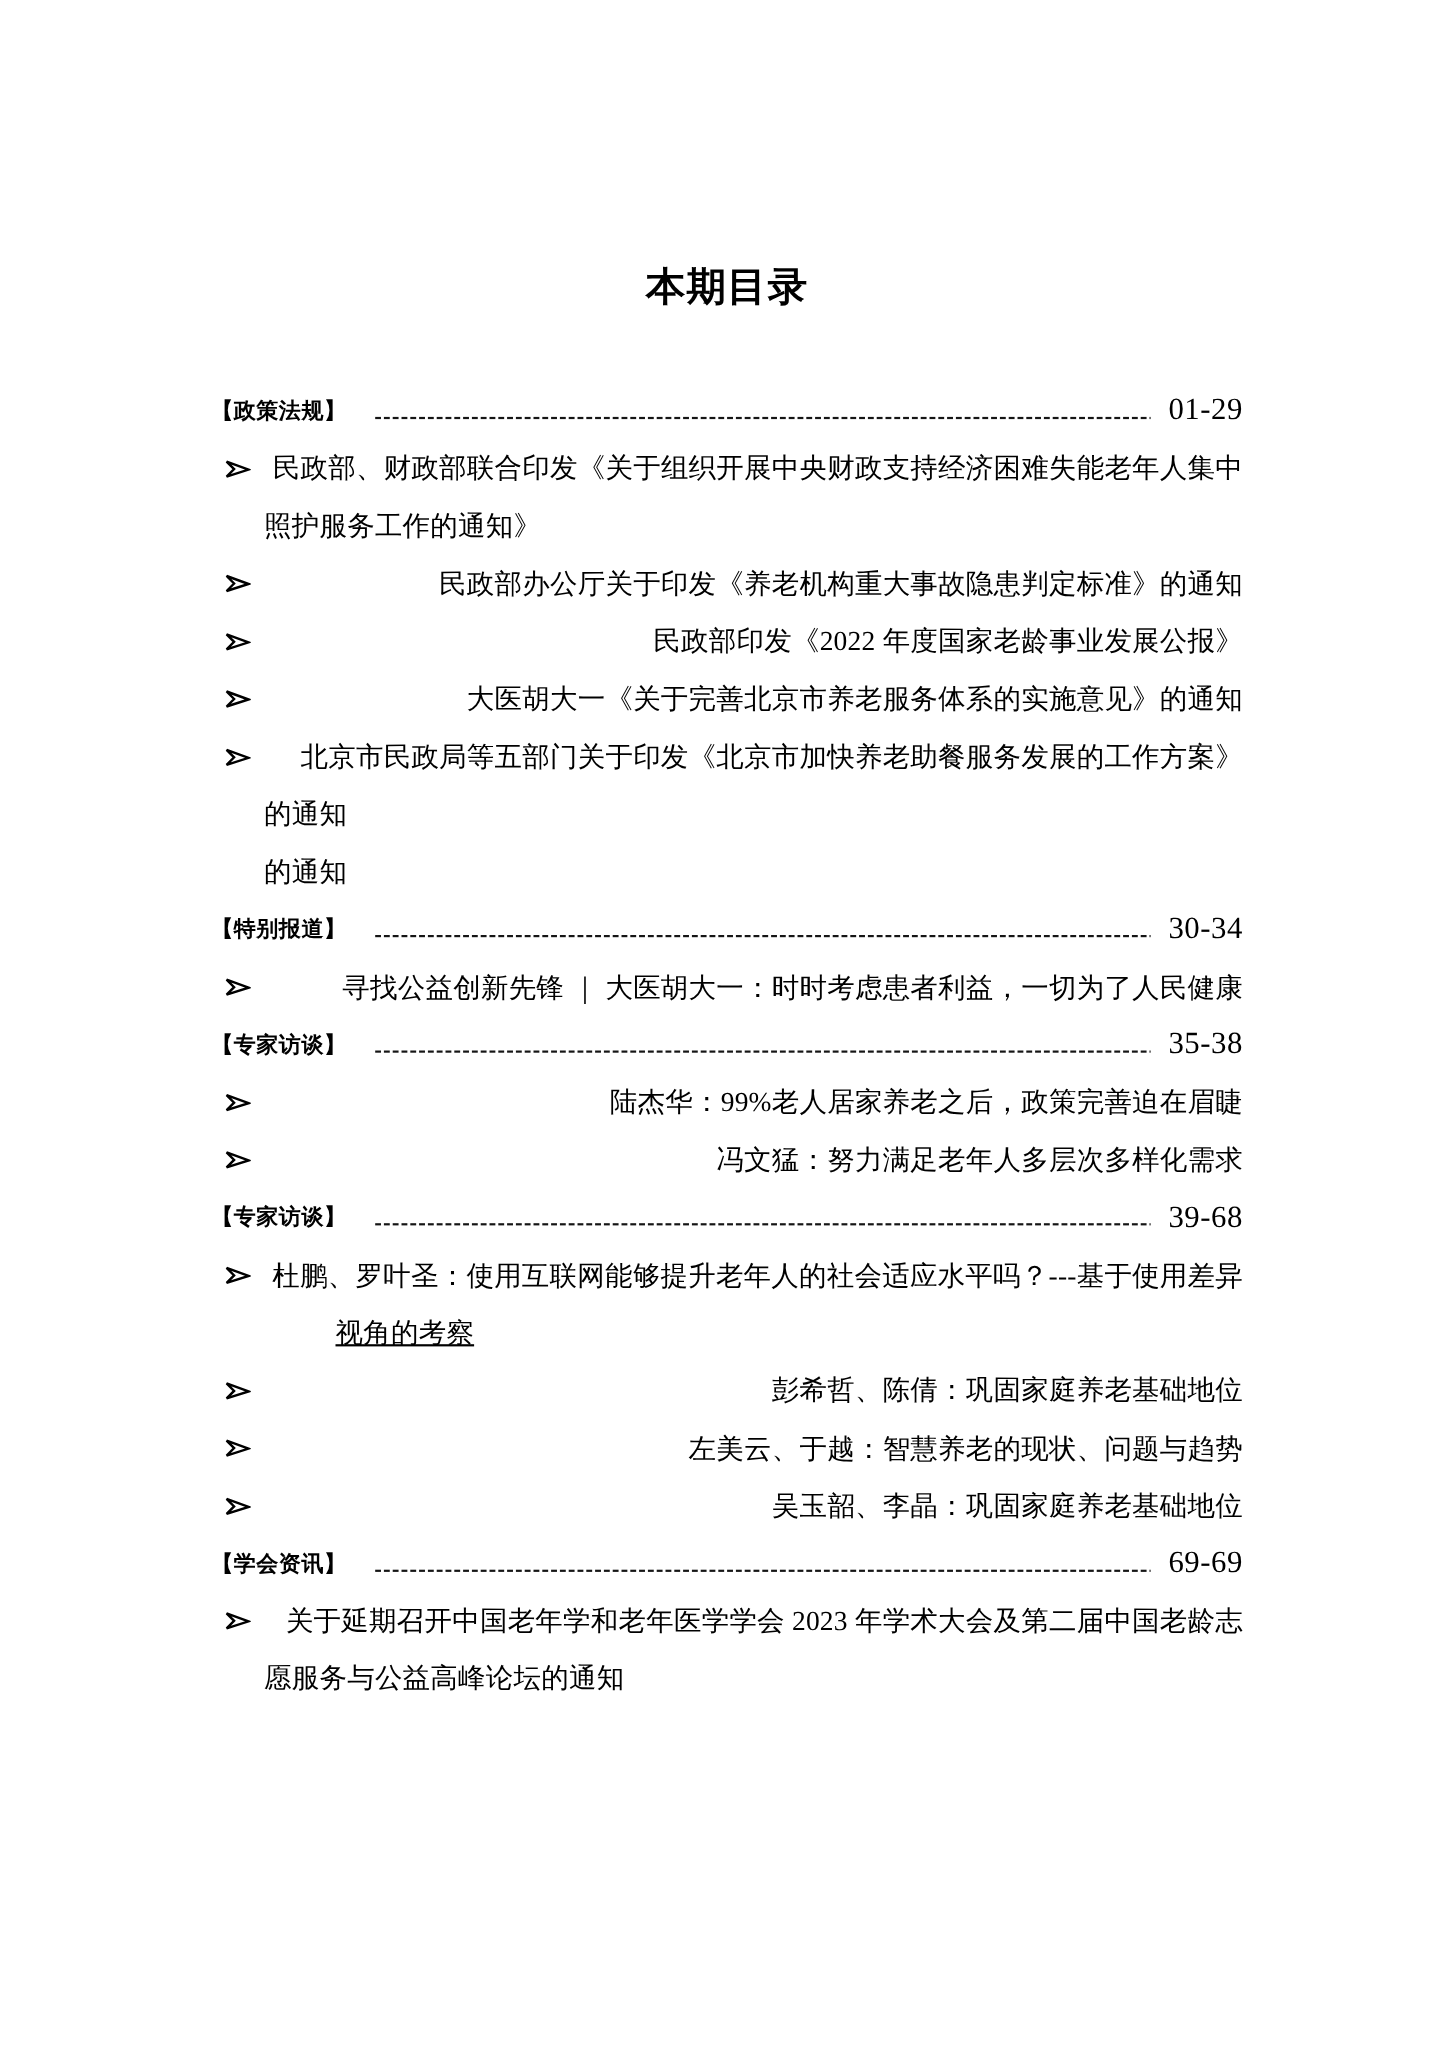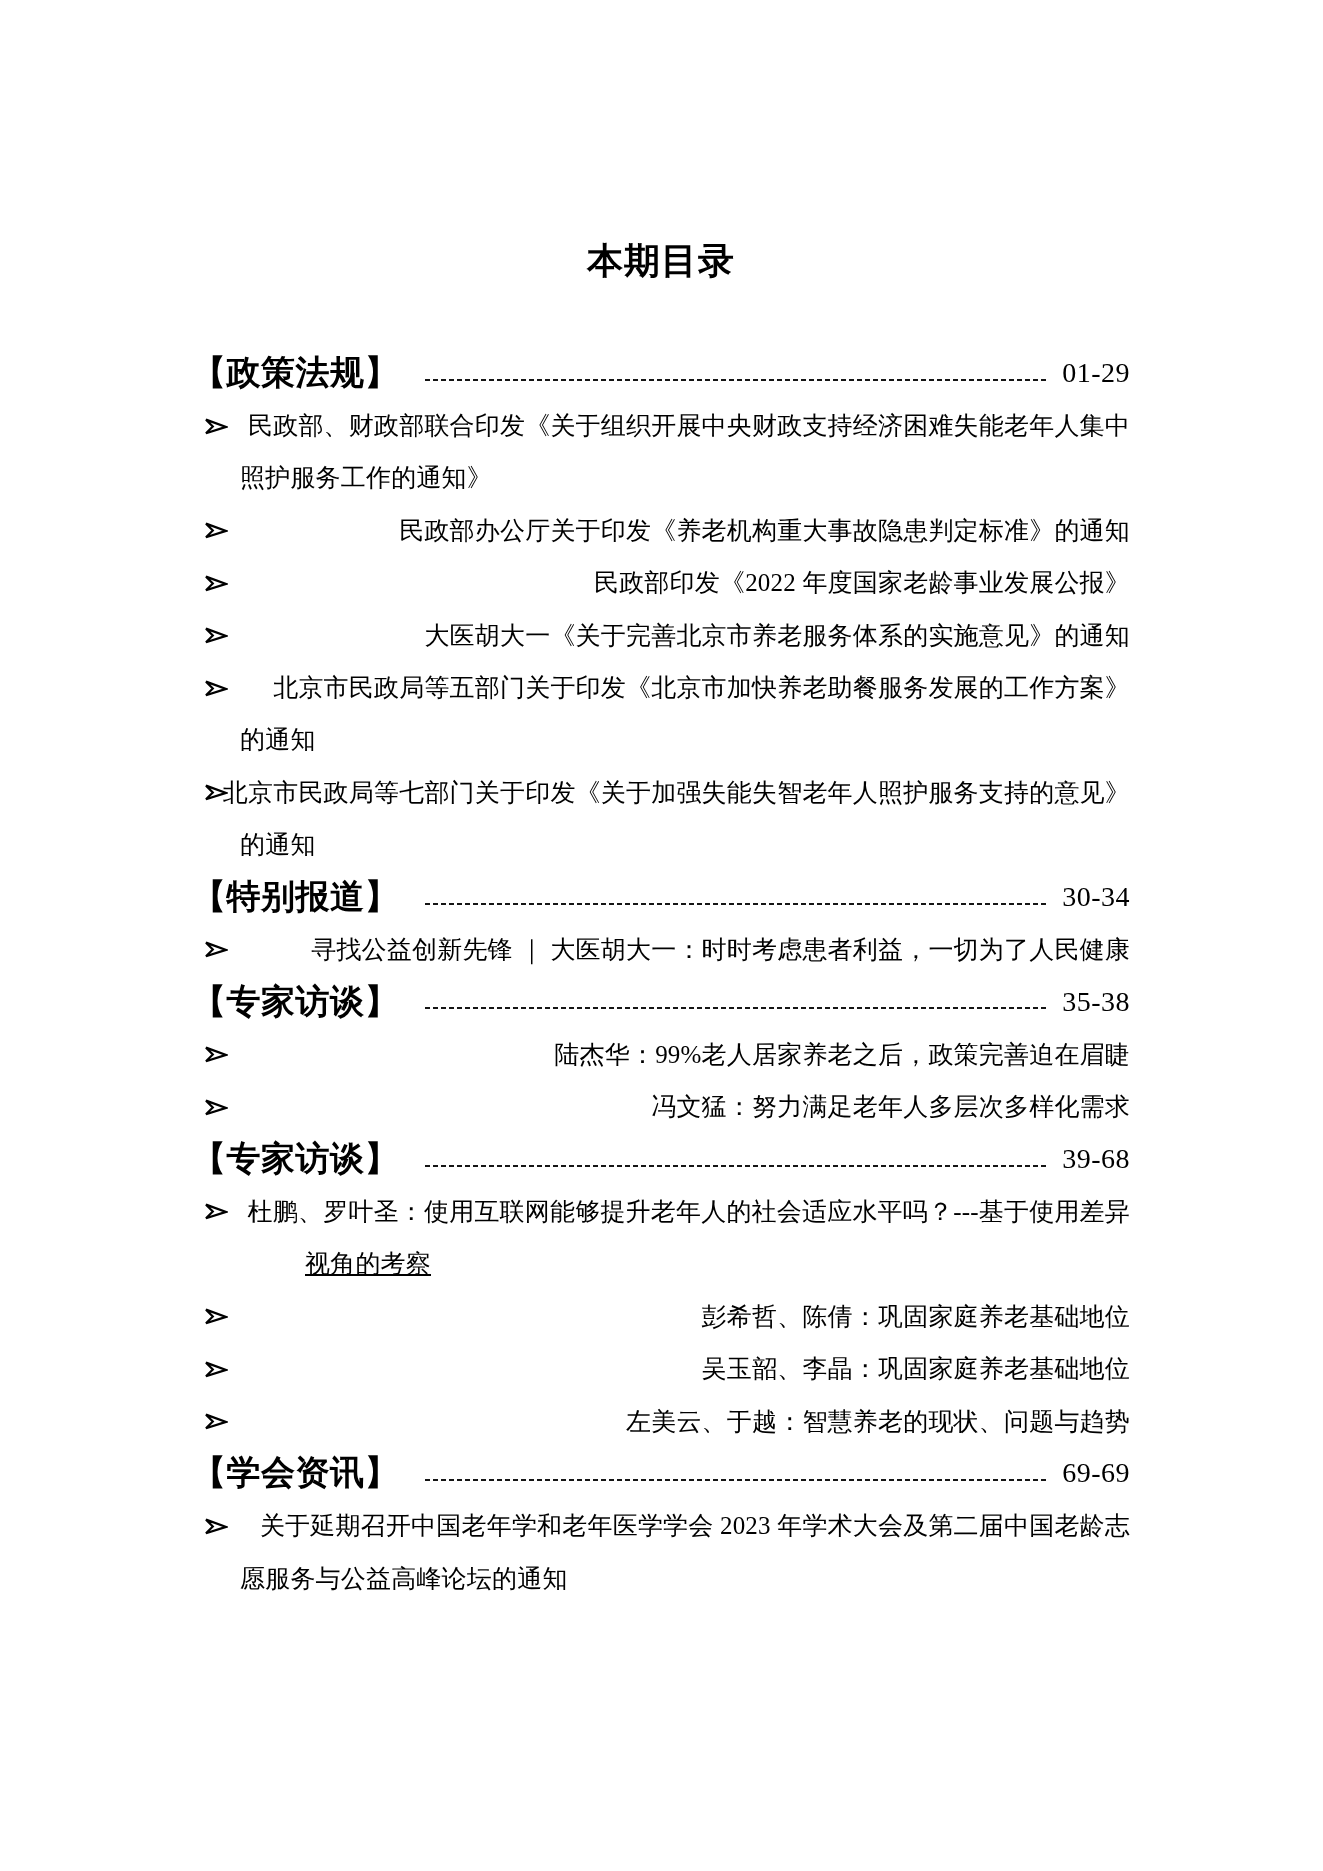--- a/index.html
+++ b/index.html
@@ -24,21 +24,21 @@
   .toc{margin-top:68px;}
   .line{
     height:52.4px;
     display:flex;align-items:center;
     white-space:nowrap;
     font-size:25px;
   }
   .sec-header .sec-label{
     font-family:"Liberation Sans","DejaVu Sans",sans-serif;
     font-weight:bold;
-    font-size:34px;
+    font-size:20px;
     letter-spacing:0.5px;
     flex:0 0 auto;
   }
   .leader{
     flex:1 1 auto;
     height:3px;
     margin-left:26px;
     margin-top:14px;
     background-image:repeating-linear-gradient(to right,#151515 0 5px,transparent 5px 8px);
     background-repeat:repeat-x;
@@ -102,26 +102,20 @@
       </div>
       <div class="line item-line">
         <svg class="bullet" viewBox="0 0 26 22">
           <path d="M2 4 L24 12 L2 19 L9.5 11.5 Z" fill="#ffffff" stroke="#000000" stroke-width="2.4" stroke-linejoin="miter"></path>
         </svg>
         <span class="item-text">北京市民政局等五部门关于印发《北京市加快养老助餐服务发展的工作方案》</span>
       </div>
       <div class="line item-cont">
         <span class="item-text">的通知</span>
       </div>
-      <div class="line item-line">
-        <svg class="bullet" viewBox="0 0 26 22">
-          <path d="M2 4 L24 12 L2 19 L9.5 11.5 Z" fill="#ffffff" stroke="#000000" stroke-width="2.4" stroke-linejoin="miter"></path>
-        </svg>
-        <span class="item-text">北京市民政局等七部门关于印发《关于加强失能失智老年人照护服务支持的意见》</span>
-      </div>
       <div class="line item-cont">
         <span class="item-text">的通知</span>
       </div>
       <div class="line sec-header">
         <span class="sec-label">【特别报道】</span>
         <span class="leader"></span>
         <span class="pages">30-34</span>
       </div>
       <div class="line item-line">
         <svg class="bullet" viewBox="0 0 26 22">
@@ -163,27 +157,27 @@
       <div class="line item-line">
         <svg class="bullet" viewBox="0 0 26 22">
           <path d="M2 4 L24 12 L2 19 L9.5 11.5 Z" fill="#ffffff" stroke="#000000" stroke-width="2.4" stroke-linejoin="miter"></path>
         </svg>
         <span class="item-text">彭希哲、陈倩：巩固家庭养老基础地位</span>
       </div>
       <div class="line item-line">
         <svg class="bullet" viewBox="0 0 26 22">
           <path d="M2 4 L24 12 L2 19 L9.5 11.5 Z" fill="#ffffff" stroke="#000000" stroke-width="2.4" stroke-linejoin="miter"></path>
         </svg>
-        <span class="item-text">吴玉韶、李晶：巩固家庭养老基础地位</span>
+        <span class="item-text">左美云、于越：智慧养老的现状、问题与趋势</span>
       </div>
       <div class="line item-line">
         <svg class="bullet" viewBox="0 0 26 22">
           <path d="M2 4 L24 12 L2 19 L9.5 11.5 Z" fill="#ffffff" stroke="#000000" stroke-width="2.4" stroke-linejoin="miter"></path>
         </svg>
-        <span class="item-text">左美云、于越：智慧养老的现状、问题与趋势</span>
+        <span class="item-text">吴玉韶、李晶：巩固家庭养老基础地位</span>
       </div>
       <div class="line sec-header">
         <span class="sec-label">【学会资讯】</span>
         <span class="leader"></span>
         <span class="pages">69-69</span>
       </div>
       <div class="line item-line">
         <svg class="bullet" viewBox="0 0 26 22">
           <path d="M2 4 L24 12 L2 19 L9.5 11.5 Z" fill="#ffffff" stroke="#000000" stroke-width="2.4" stroke-linejoin="miter"></path>
         </svg>

